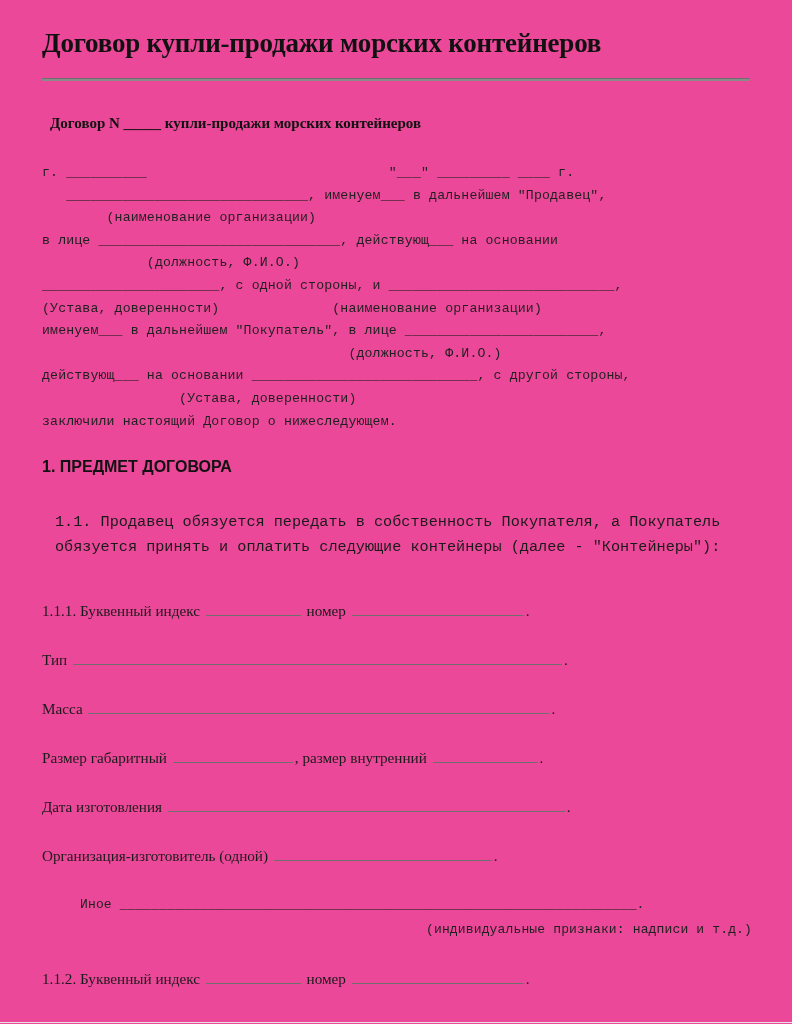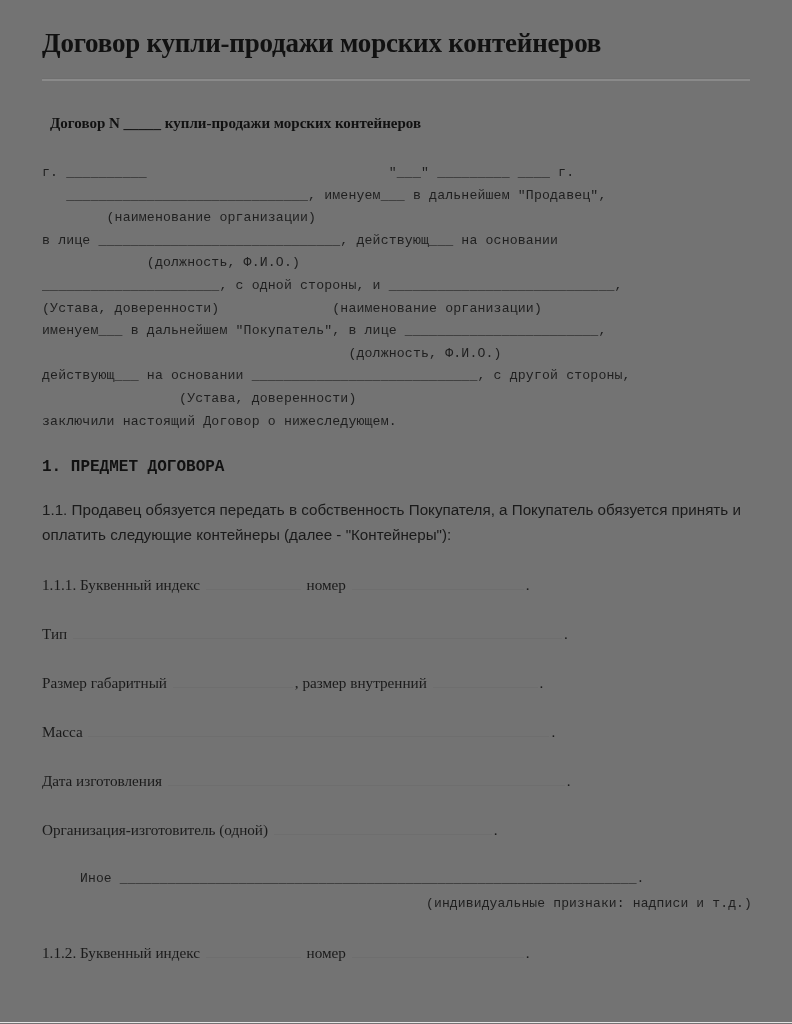--- a/index.html
+++ b/index.html
@@ -16,21 +16,21 @@
     color: #1a1a1a;
     -webkit-font-smoothing: antialiased;
   }
 
   .page {
     position: relative;
     width: 792px;
     height: 1024px;
     box-sizing: border-box;
     padding: 16px;
-    background: #737373;
+    background: #ec4899;
   }
 
   .content {
     position: absolute;
     left: 42px;
     top: 0;
     width: 710px;
   }
 
   
@@ -79,37 +79,37 @@
     letter-spacing: 0.15px;
   }
   .mono-block .ln {
     display: block;
     white-space: pre;
     height: 22.6px;
   }
 
   
   .section-heading {
-    font-family: Liberation Mono, monospace;
+    font-family: Liberation Sans, sans-serif;
     font-weight: bold;
     font-size: 16px;
     line-height: 20px;
     color: #111111;
     margin: 0;
     padding-top: 24px;
     white-space: pre;
   }
 
   
   .body-para {
-    font-family: Liberation Sans, sans-serif;
+    font-family: Liberation Mono, monospace;
     font-size: 15.2px;
     line-height: 25px;
     color: #1a1a1a;
-    margin: 0;
+    margin: 13px;
     padding-top: 20px;
     width: 700px;
   }
 
   
   .field-line {
     font-family: "Liberation Serif", serif;
     font-size: 15.2px;
     line-height: 22px;
     color: #1a1a1a;
@@ -166,22 +166,22 @@
 
     <pre class="mono-block"><span class="ln">г. __________                              "___" _________ ____ г.</span><span class="ln">   ______________________________, именуем___ в дальнейшем "Продавец",</span><span class="ln">        (наименование организации)</span><span class="ln">в лице ______________________________, действующ___ на основании</span><span class="ln">             (должность, Ф.И.О.)</span><span class="ln">______________________, с одной стороны, и ____________________________,</span><span class="ln">(Устава, доверенности)              (наименование организации)</span><span class="ln">именуем___ в дальнейшем "Покупатель", в лице ________________________,</span><span class="ln">                                      (должность, Ф.И.О.)</span><span class="ln">действующ___ на основании ____________________________, с другой стороны,</span><span class="ln">                 (Устава, доверенности)</span><span class="ln">заключили настоящий Договор о нижеследующем.</span></pre>
 
     <h3 class="section-heading">1. ПРЕДМЕТ ДОГОВОРА</h3>
 
     <p class="body-para">1.1. Продавец обязуется передать в собственность Покупателя, а Покупатель обязуется принять и оплатить следующие контейнеры (далее - "Контейнеры"):</p>
 
     <div>
         <p class="field-line"><span class="lbl">1.1.1. Буквенный индекс </span><span class="blank" style="width: 95px;"></span><span class="lbl"> номер </span><span class="blank" style="width: 172px;"></span><span class="lbl">.</span></p>
         <p class="field-line"><span class="lbl">Тип </span><span class="blank" style="width: 489px;"></span><span class="lbl">.</span></p>
+        <p class="field-line"><span class="lbl">Масса </span><span class="blank" style="width: 461px;"></span><span class="lbl">.</span></p>
         <p class="field-line"><span class="lbl">Размер габаритный </span><span class="blank" style="width: 120px;"></span><span class="lbl">, размер внутренний </span><span class="blank" style="width: 105px;"></span><span class="lbl">.</span></p>
-        <p class="field-line"><span class="lbl">Масса </span><span class="blank" style="width: 461px;"></span><span class="lbl">.</span></p>
         <p class="field-line"><span class="lbl">Дата изготовления </span><span class="blank" style="width: 397px;"></span><span class="lbl">.</span></p>
         <p class="field-line"><span class="lbl">Организация-изготовитель (одной) </span><span class="blank" style="width: 218px;"></span><span class="lbl">.</span></p>
       </div>
 
     <pre class="mono-line other">Иное _________________________________________________________________.</pre>
 
     <pre class="mono-line caption">(индивидуальные признаки: надписи и т.д.)</pre>
 
     <div>
         <p class="field-line"><span class="lbl">1.1.2. Буквенный индекс </span><span class="blank" style="width: 95px;"></span><span class="lbl"> номер </span><span class="blank" style="width: 172px;"></span><span class="lbl">.</span></p>

